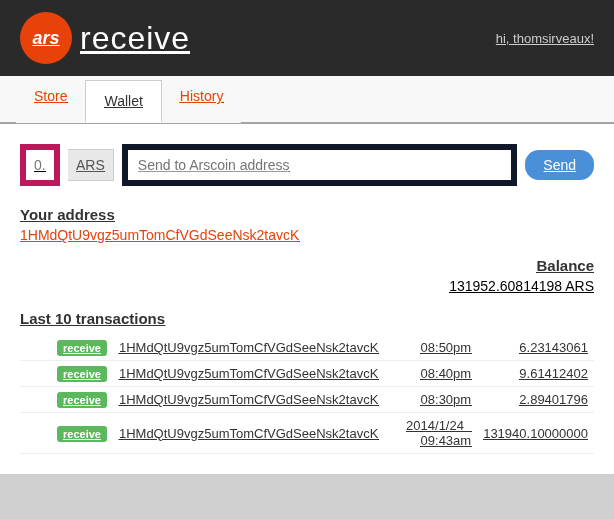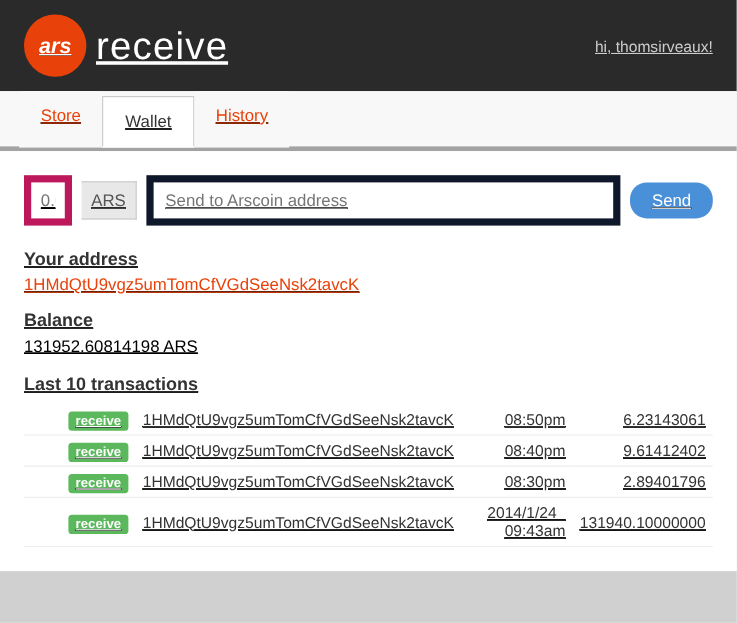--- a/index.html
+++ b/index.html
@@ -43,21 +43,21 @@
       letter-spacing: 1px;
     }
     .header-user {
       color: #ccc;
       font-size: 13px;
     }
 
     
     .nav-tabs {
       display: flex;
-      border-bottom: 4px solid #a3a3a3;
+      border-bottom: 2px solid #a3a3a3;
       padding: 0 16px;
       background: #f8f8f8;
     }
     .nav-tab {
       padding: 12px 18px;
       cursor: pointer;
       font-size: 14px;
       color: #e8420a;
       border-bottom: 2px solid transparent;
       margin-bottom: -1px;
@@ -125,20 +125,21 @@
       color: #333;
       margin-bottom: 4px;
     }
     .address-value {
       color: #e8420a;
       font-size: 14px;
       margin-bottom: 14px;
     }
     .balance-section {
       margin-bottom: 16px;
+      text-align: right;
     }
     .balance-value {
       color: #000000;
       font-size: 14px;
     }
 
     
     .transactions-label {
       font-size: 15px;
       font-weight: bold;

